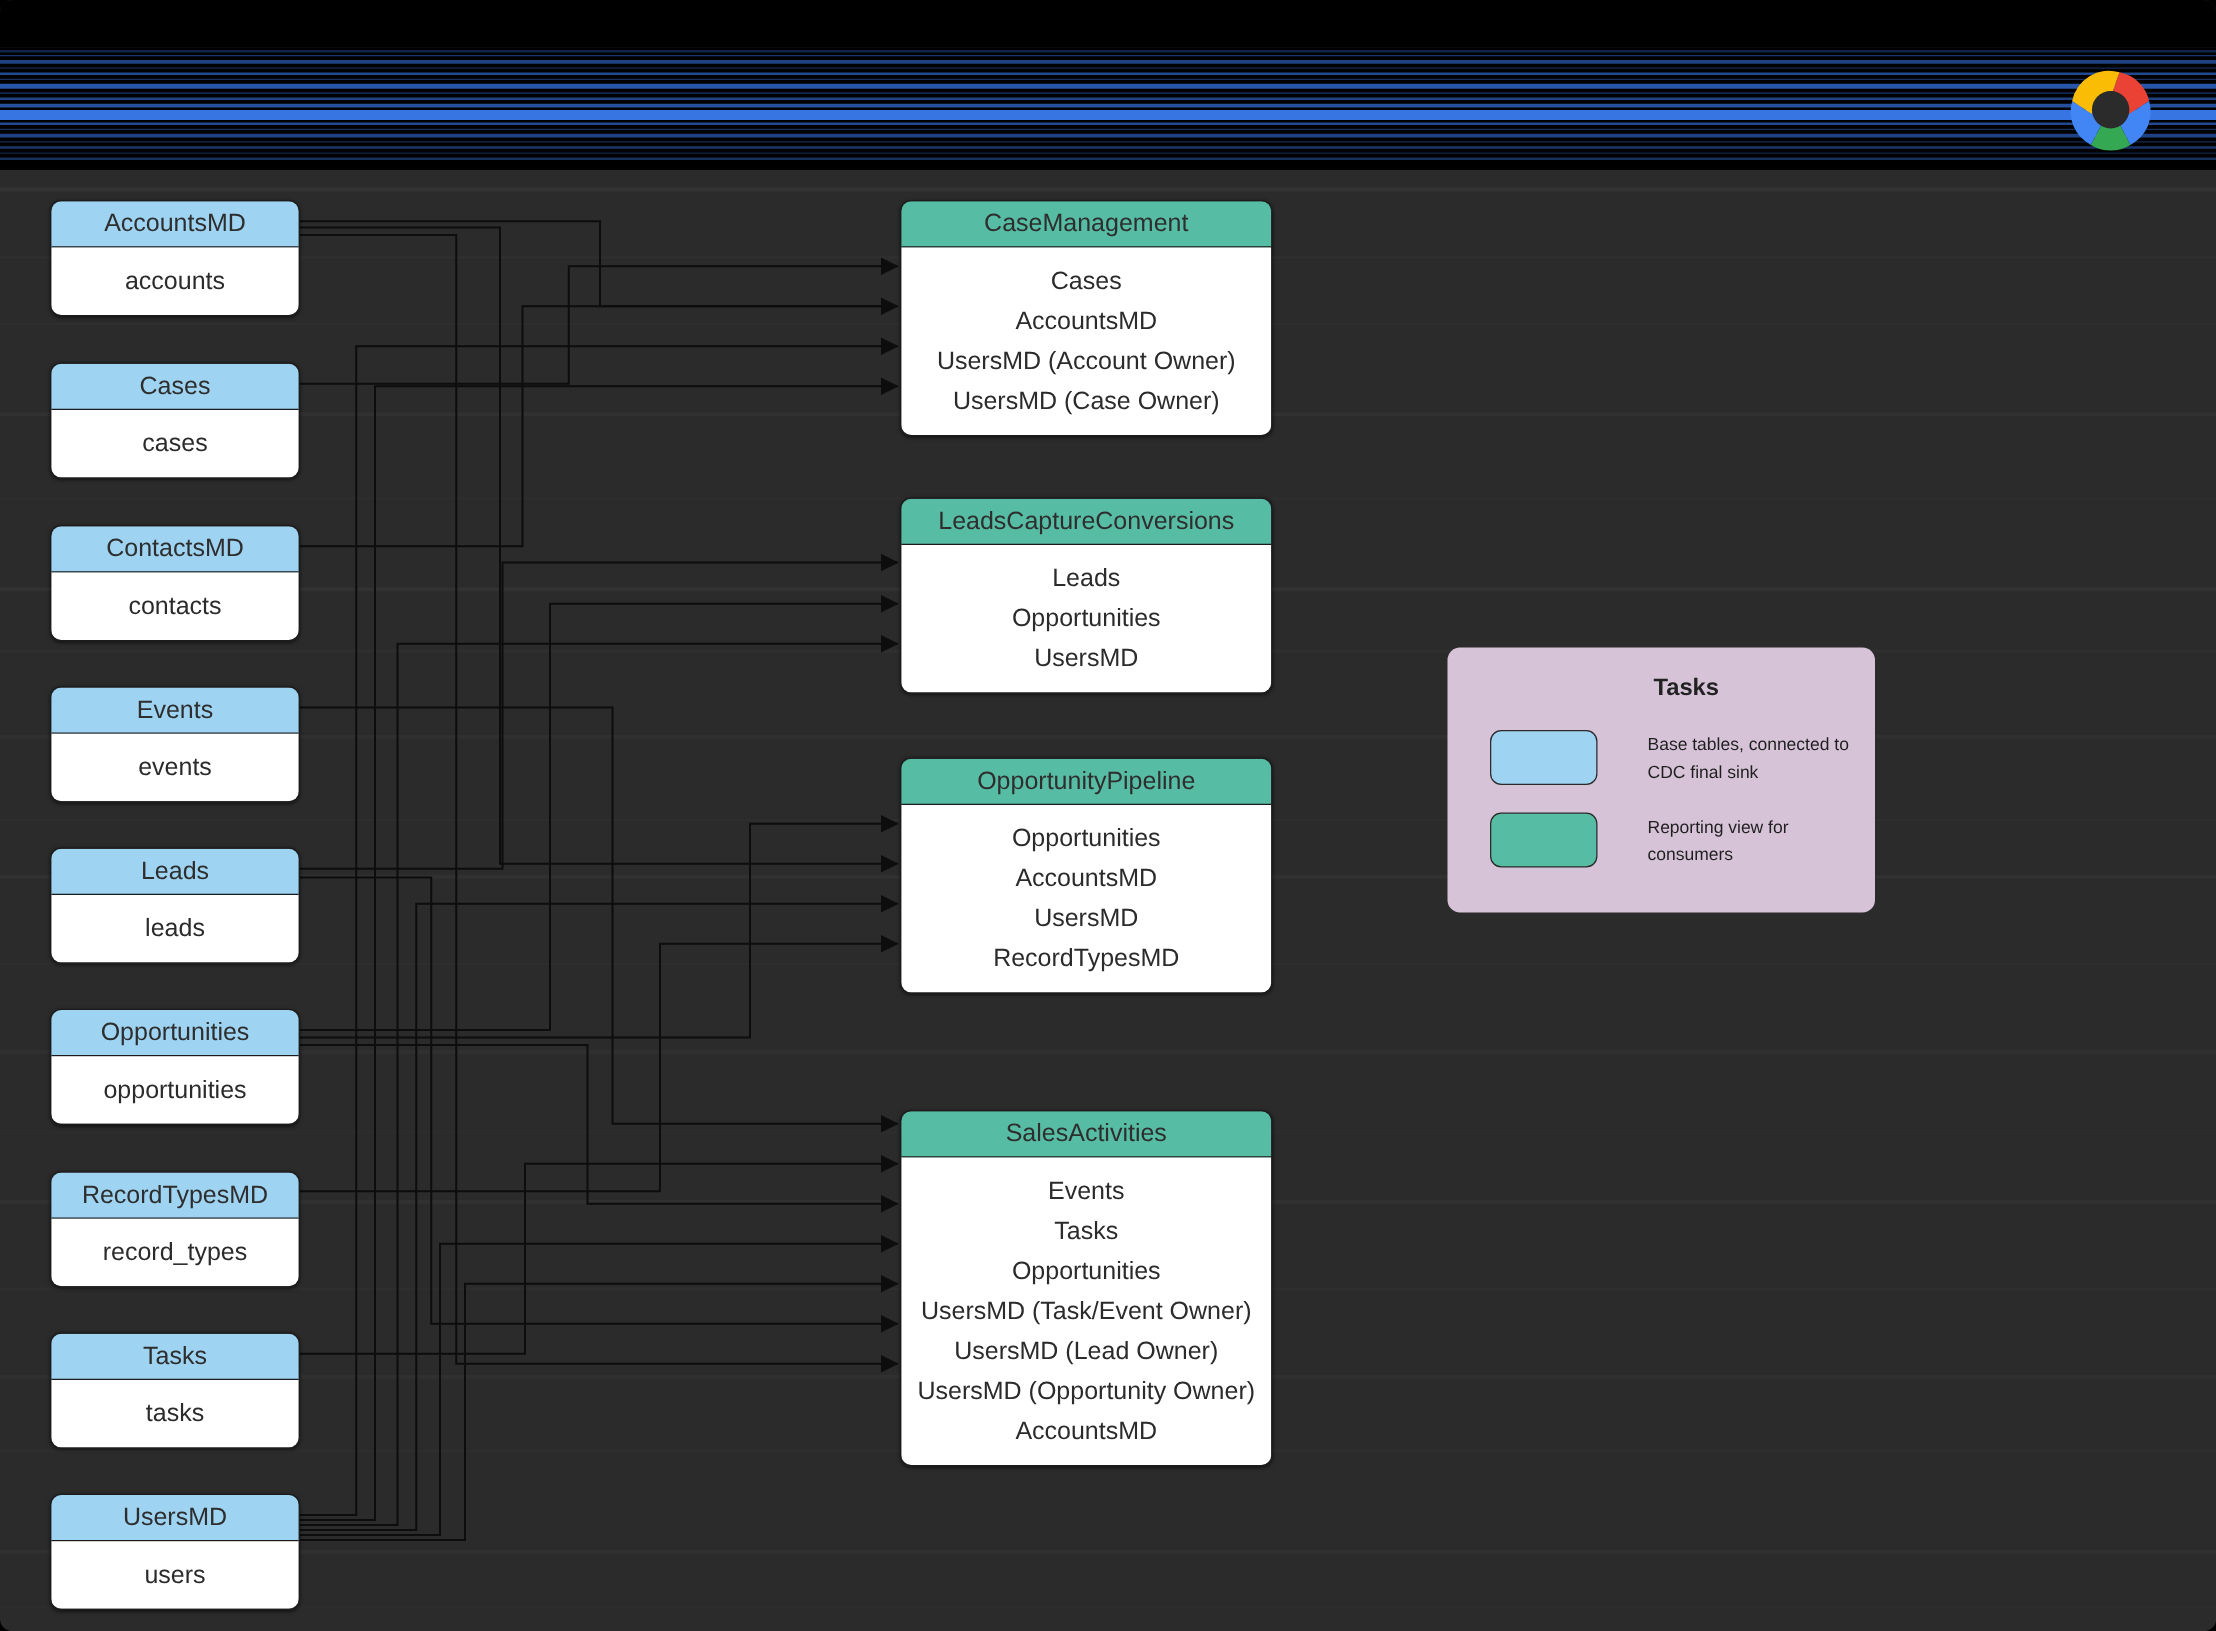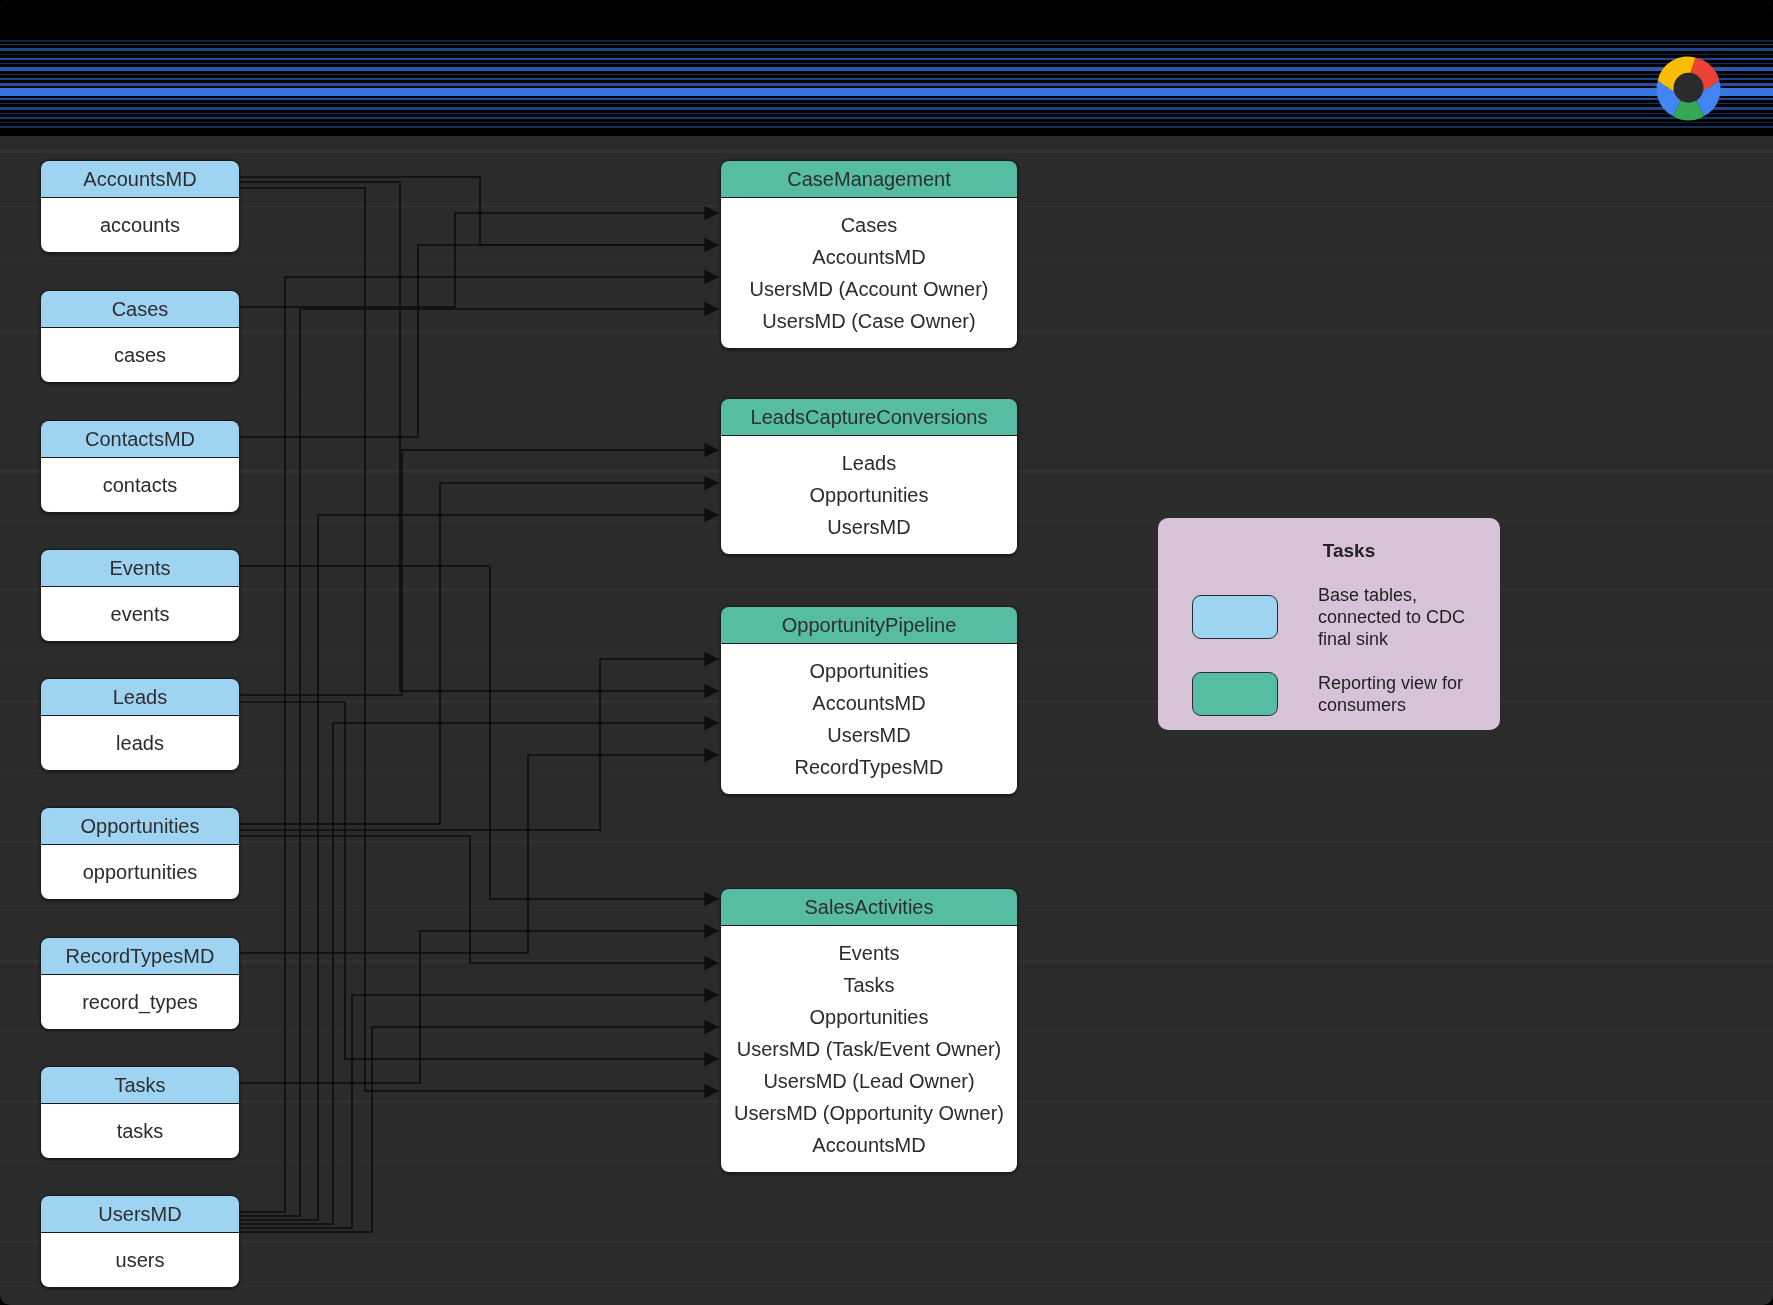--- a/index.html
+++ b/index.html
@@ -123,21 +123,21 @@
     width: 84px;
     height: 42px;
     border-radius: 9px;
     border: 1px solid #2a2a2a;
     flex: 0 0 auto;
   }
   .sw-base { background: #9ED3F2; }
   .sw-view { background: #57BCA4; }
   .ltext {
     margin-left: 40px;
-    font-size: 18px;
+    font-size: 14px;
     color: #1f1f1f;
     line-height: 22px;
     max-width: 200px;
   }
 
   
   .band {
     position: absolute;
     left: 0;
     width: 1773px;

